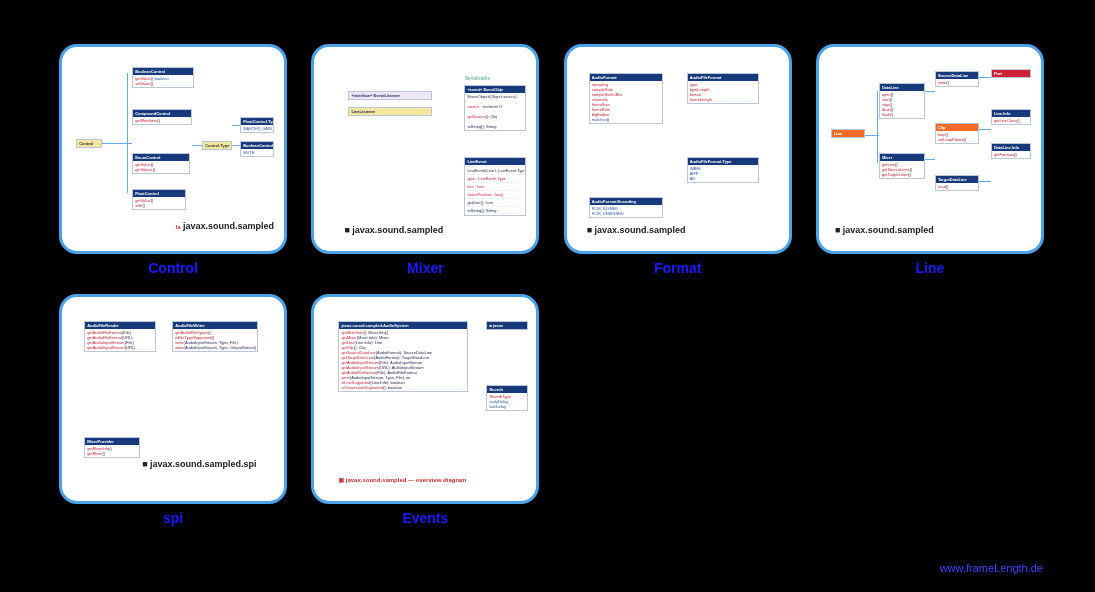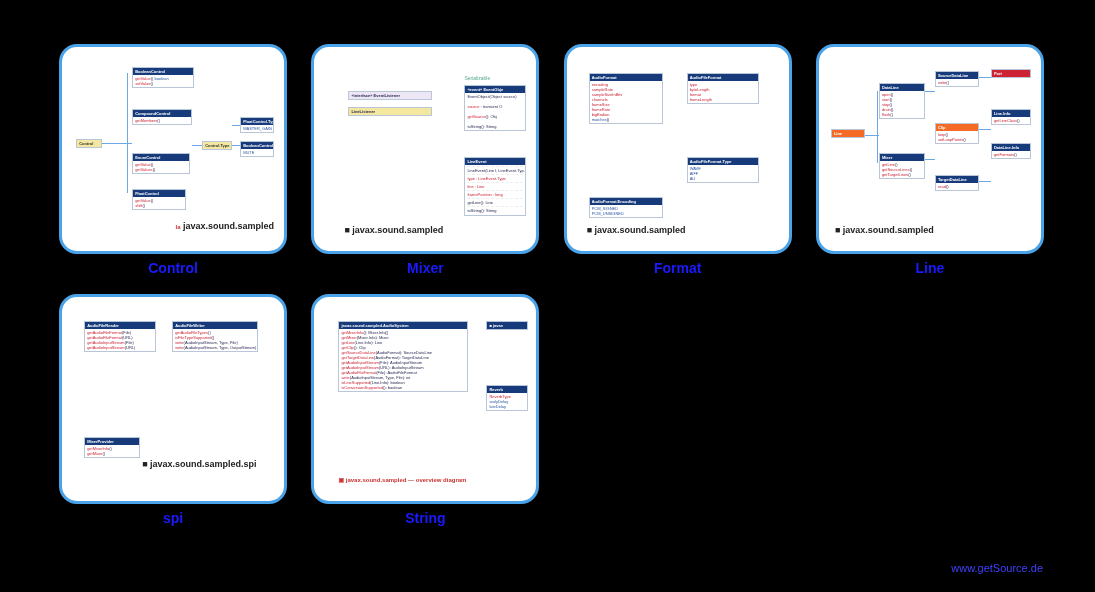--- a/index.html
+++ b/index.html
@@ -358,18 +358,18 @@
         <div class="box b3">
             <div class="hdr">■ <span>javax</span></div>
           </div>
         <div class="box b2">
             <div class="hdr">Reverb</div>
             <div class="body"><span class="r">ReverbType</span><br><span class="b">earlyDelay</span><br><span class="b">lateDelay</span></div>
           </div>
         <div class="pkg pkgl">▣ <span>javax.sound.sampled</span> — overview diagram</div>
       </div>
     </div>
-    <div class="caption">String</div>
+    <div class="caption">Events</div>
   </div>
 
 </div>
 
-<a class="footer-link">www.getSource.de</a>
+<a class="footer-link">www.frameLength.de</a>
 
 </body></html>

